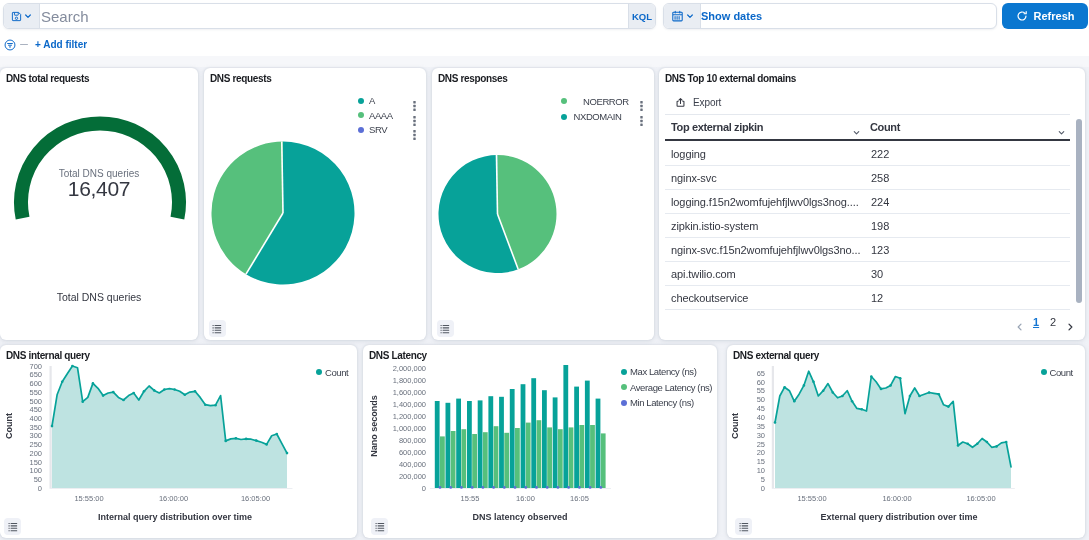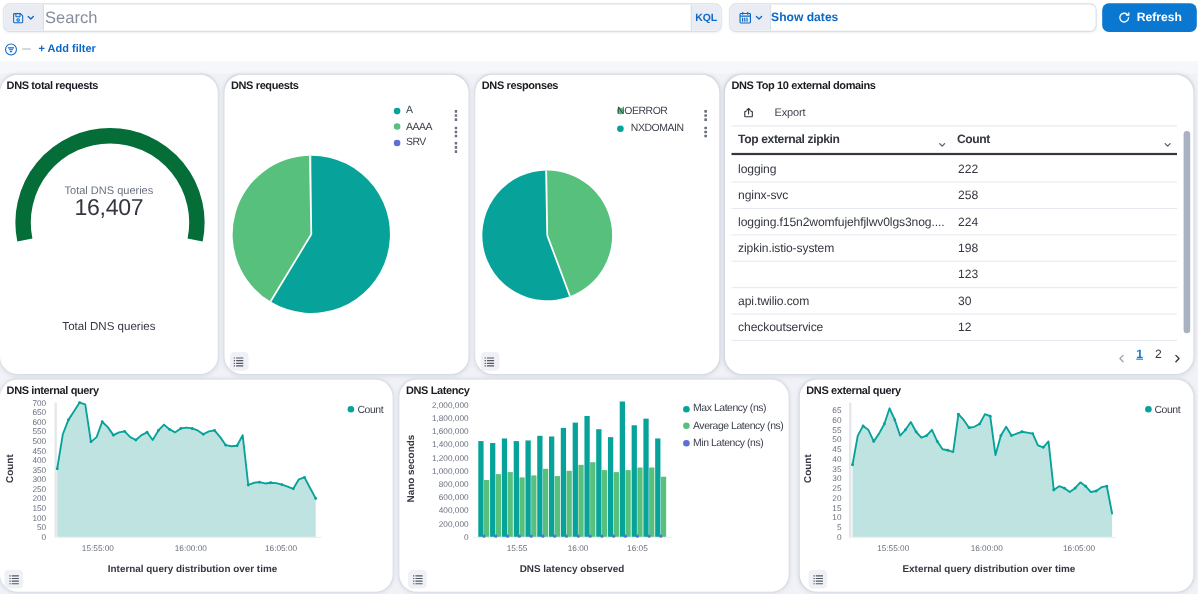--- a/index.html
+++ b/index.html
@@ -1,19 +1,19 @@
 <!DOCTYPE html>
 <html><head><meta charset="utf-8"><style>
 * { margin:0; padding:0; box-sizing:border-box; }
 html,body { width:1089px; height:540px; overflow:hidden; background:#fff;
   font-family:"Liberation Sans", sans-serif; }
 .abs { position:absolute; }
 .dashbg { position:absolute; left:0; top:56px; width:1089px; height:484px; background:#f0f2f7; }
 .topband { position:absolute; left:0; top:56px; width:1089px; height:11px; background:#f6f7fa; }
-.panel { position:absolute; background:#fff; border-radius:16px;
+.panel { position:absolute; background:#fff; border-radius:6px;
   box-shadow:0 0 2px rgba(152,162,179,.35), 0 1px 5px rgba(152,162,179,.25); }
 .ptitle { position:absolute; left:6px; top:5px; font-size:10px; font-weight:700; color:#1a1c21; letter-spacing:-0.35px; }
 .leg { position:absolute; font-size:9.5px; color:#3a3f4b; line-height:11px; letter-spacing:-0.4px; white-space:nowrap; }
 .dot { position:absolute; width:6px; height:6px; border-radius:50%; }
 .listico { position:absolute; width:17px; height:17px; background:#eff1f7; border-radius:4px;
   display:flex; align-items:center; justify-content:center; }
 .menu3 { position:absolute; }
 </style></head><body>
 <div class="dashbg"></div>
 <div class="topband"></div>
@@ -117,21 +117,21 @@
 
 <div class="panel" style="left:432px;top:68px;width:222px;height:272px;">
   <div class="ptitle">DNS responses</div>
   <svg class="abs" style="left:0;top:0;" width="222" height="272">
       <path d="M 65.5 146 L 65.50 87.00 A 59 59 0 0 1 86.16 201.26 Z" fill="#56c07c"></path>
       <path d="M 65.5 146 L 86.16 201.26 A 59 59 0 1 1 65.50 87.00 Z" fill="#07a299"></path>
       <line x1="65.5" y1="146" x2="64.47" y2="87.01" stroke="#fff" stroke-width="1.6"></line>
       <line x1="65.5" y1="146" x2="86.16" y2="201.26" stroke="#fff" stroke-width="1.6"></line>
     </svg>
   <div class="dot" style="left:129.4px;top:30px;background:#56c07c;"></div>
-    <div class="leg" style="left:129px;top:27.5px;">NOERROR</div>
+    <div class="leg" style="left:151px;top:27.5px;">NOERROR</div>
   <div class="dot" style="left:129.4px;top:45.5px;background:#07a299;"></div>
     <div class="leg" style="left:141.5px;top:43px;">NXDOMAIN</div>
   <div class="menu3" style="left:208px;top:28.5px;"><svg width="3" height="10" viewBox="0 0 2.3 9.5">
         <rect x="0" y="0" width="2.3" height="2.3" rx="0.5" fill="#69707d"></rect>
         <rect x="0" y="3.6" width="2.3" height="2.3" rx="0.5" fill="#69707d"></rect>
         <rect x="0" y="7.2" width="2.3" height="2.3" rx="0.5" fill="#69707d"></rect>
       </svg></div>
   <div class="menu3" style="left:208px;top:44px;"><svg width="3" height="10" viewBox="0 0 2.3 9.5">
         <rect x="0" y="0" width="2.3" height="2.3" rx="0.5" fill="#69707d"></rect>
         <rect x="0" y="3.6" width="2.3" height="2.3" rx="0.5" fill="#69707d"></rect>
@@ -146,21 +146,21 @@
         <rect x="4.8" y="9.0" width="8.8" height="1.4" rx="0.4" fill="#515761"></rect>
         <rect x="2.0" y="9.0" width="1.6" height="1.4" rx="0.3" fill="#515761"></rect>
         <rect x="4.8" y="12.2" width="8.8" height="1.4" rx="0.4" fill="#515761"></rect>
         <rect x="2.0" y="12.2" width="1.6" height="1.4" rx="0.3" fill="#515761"></rect>
       </svg>
     </div>
 </div>
 
 <div class="panel" style="left:659px;top:68px;width:426px;height:272px;">
   <div class="ptitle">DNS Top 10 external domains</div>
-  <div class="abs" style="left:16px;top:29px;display:flex;align-items:center;gap:18px;">
+  <div class="abs" style="left:16px;top:29px;display:flex;align-items:center;gap:7px;">
       <svg width="11" height="11" viewBox="0 0 16 16" fill="none" stroke="#343741" stroke-width="1.5">
 <path d="M5.3 6.2 H3.7 a0.7 0.7 0 0 0 -0.7 0.7 V12.6 a0.7 0.7 0 0 0 0.7 0.7 H12.3 a0.7 0.7 0 0 0 0.7-0.7 V6.9 a0.7 0.7 0 0 0 -0.7-0.7 H10.7"></path>
 <path d="M8 9.6 V2.6 M5.7 4.7 L8 2.4 L10.3 4.7" stroke-linecap="round" stroke-linejoin="round"></path>
       </svg>
       <span style="font-size:10px;color:#3a3f4b;letter-spacing:-0.1px;">Export</span>
     </div>
   <div class="abs" style="left:6px;top:46px;width:405px;height:1px;background:#e4e8ee;"></div>
   <div class="abs" style="left:12px;top:53px;font-size:11px;font-weight:700;color:#343741;letter-spacing:-0.35px;">Top external zipkin</div>
   <div class="abs" style="left:193px;top:55px;"><svg width="9" height="9" viewBox="0 0 12 12" fill="none" stroke="#535a68" stroke-width="1.5" stroke-linecap="round" stroke-linejoin="round">
         <path d="M3 4.8 L6 7.8 L9 4.8"></path>
@@ -175,20 +175,21 @@
     <div class="abs" style="left:6px;top:97px;width:405px;height:1px;background:#e6eaf0;"></div>
     <div class="abs" style="left:12px;top:103.5px;width:196px;height:13px;font-size:11px;color:#343741;white-space:nowrap;overflow:hidden;letter-spacing:-0.1px;">nginx-svc</div>
     <div class="abs" style="left:212px;top:103.5px;font-size:11px;color:#343741;">258</div>
     <div class="abs" style="left:6px;top:121px;width:405px;height:1px;background:#e6eaf0;"></div>
     <div class="abs" style="left:12px;top:127.5px;width:196px;height:13px;font-size:11px;color:#343741;white-space:nowrap;overflow:hidden;letter-spacing:-0.1px;">logging.f15n2womfujehfjlwv0lgs3nog....</div>
     <div class="abs" style="left:212px;top:127.5px;font-size:11px;color:#343741;">224</div>
     <div class="abs" style="left:6px;top:145px;width:405px;height:1px;background:#e6eaf0;"></div>
     <div class="abs" style="left:12px;top:151.5px;width:196px;height:13px;font-size:11px;color:#343741;white-space:nowrap;overflow:hidden;letter-spacing:-0.1px;">zipkin.istio-system</div>
     <div class="abs" style="left:212px;top:151.5px;font-size:11px;color:#343741;">198</div>
     <div class="abs" style="left:6px;top:169px;width:405px;height:1px;background:#e6eaf0;"></div>
+    <div class="abs" style="left:12px;top:175.5px;width:196px;height:13px;font-size:11px;color:#343741;white-space:nowrap;overflow:hidden;letter-spacing:-0.1px;">nginx-svc.f15n2womfujehfjlwv0lgs3no...</div>
     <div class="abs" style="left:212px;top:175.5px;font-size:11px;color:#343741;">123</div>
     <div class="abs" style="left:6px;top:193px;width:405px;height:1px;background:#e6eaf0;"></div>
     <div class="abs" style="left:12px;top:199.5px;width:196px;height:13px;font-size:11px;color:#343741;white-space:nowrap;overflow:hidden;letter-spacing:-0.1px;">api.twilio.com</div>
     <div class="abs" style="left:212px;top:199.5px;font-size:11px;color:#343741;">30</div>
     <div class="abs" style="left:6px;top:217px;width:405px;height:1px;background:#e6eaf0;"></div>
     <div class="abs" style="left:12px;top:223.5px;width:196px;height:13px;font-size:11px;color:#343741;white-space:nowrap;overflow:hidden;letter-spacing:-0.1px;">checkoutservice</div>
     <div class="abs" style="left:212px;top:223.5px;font-size:11px;color:#343741;">12</div>
     <div class="abs" style="left:6px;top:241px;width:405px;height:1px;background:#e6eaf0;"></div>
   <div class="abs" style="left:356px;top:250px;"><svg width="10" height="10" viewBox="0 0 12 12" fill="none" stroke="#9aa5b5" stroke-width="1.5" stroke-linecap="round" stroke-linejoin="round">
         <path d="M7.2 2.5 L3.8 6 L7.2 9.5"></path>

